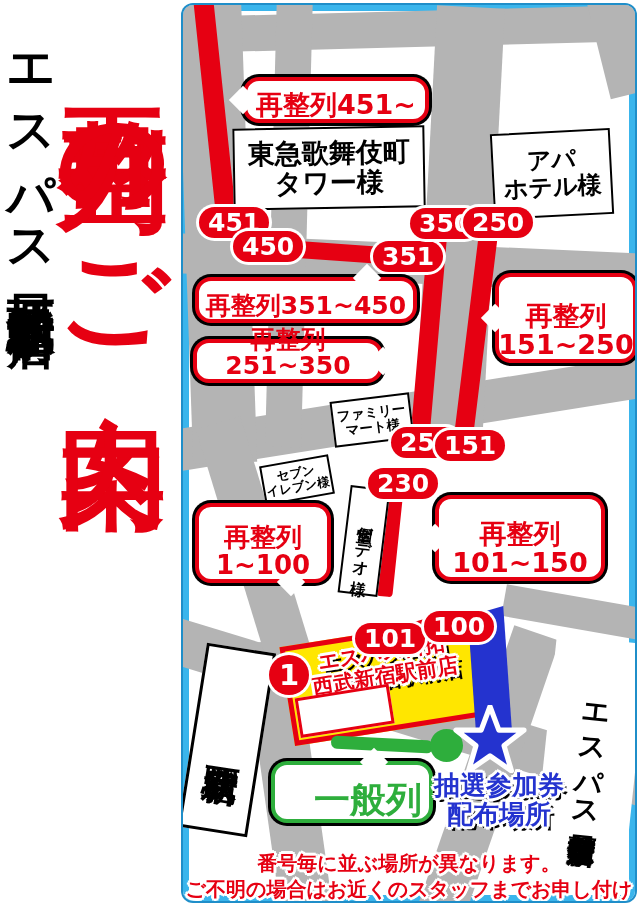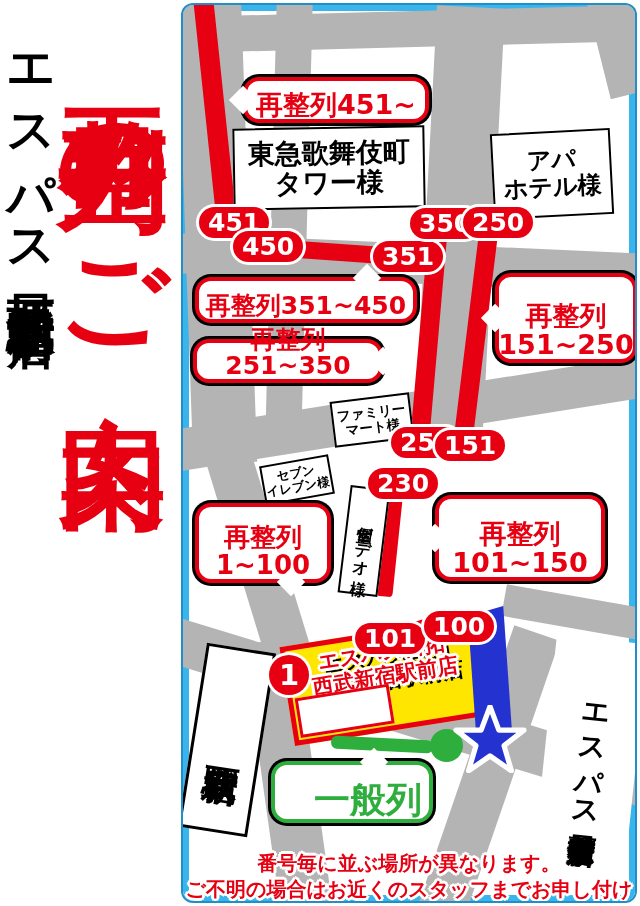--- a/index.html
+++ b/index.html
@@ -246,21 +246,22 @@
       <span>再整列</span>
       <span>1~100</span>
       <i class="tail tail-down"></i>
     </div>
     <div class="callout cgen">
       <span>一般列</span>
       <i class="tail tail-up"></i>
     </div>
 
     <div class="lottery">
-      <br>
+      <span>抽選参加券</span><br>
+      <span>配布場所</span>
     </div>
 
     <div class="notice">
       <span>番号毎に並ぶ場所が異なります。</span><br>
       <span>ご不明の場合はお近くのスタッフまでお申し付け下さい</span>
     </div>
 
   </div>
 </div>
 

